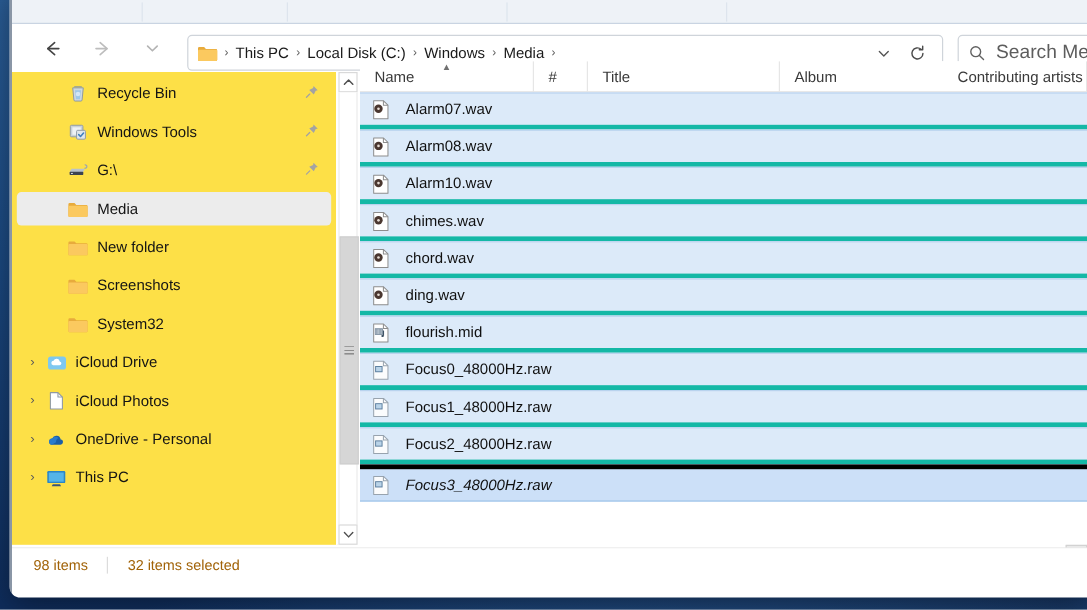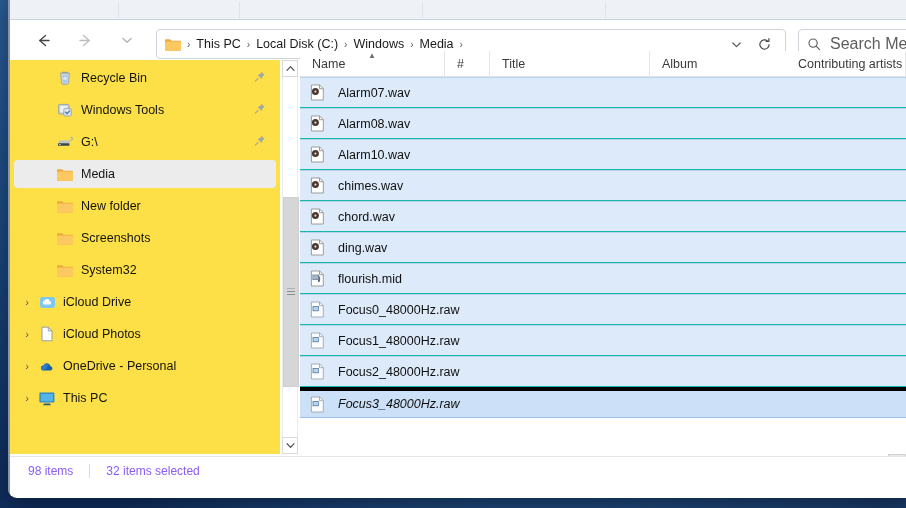--- a/index.html
+++ b/index.html
@@ -199,21 +199,21 @@
     height: 31px;
     margin: 0 0 0 0;
     display: flex; align-items: center;
     padding-left: 10px;
     font-size: 12.5px; color: #101010;
     background: #ffffff;
   }
   .file-row.selected {
     background: #dceaf9;
     border-top: 1px solid #b9d3ee;
-    border-bottom: 1px solid #14b8a6;
+    border-bottom: 4px solid #14b8a6;
   }
   .file-row.focused {
     background: #cce0f8;
     border-top: 4px solid #000000;
     border-bottom: 1px solid #9fc3e8;
     font-style: italic;
   }
   .file-icon { width: 20px; flex: none; margin-right: 8px; display: flex; align-items: center; }
   .file-name { white-space: nowrap; }
 
@@ -232,21 +232,21 @@
     background: repeating-linear-gradient(to bottom, #7d7d7d 0 1px, transparent 1px 3px);
   }
 
   
   .statusbar {
     position: absolute; left: 2px; bottom: 14px; width: 896px; height: 28px;
     background: #ffffff;
     border-top: 1px solid #e6e6e6;
     display: flex; align-items: center;
     padding-left: 18px;
-    font-size: 12px; color: #8b5cf6;
+    font-size: 12px; color: #a16207;
     border-bottom-left-radius: 9px;
   }
   .status-sep {
     width: 1px; height: 14px; background: #dcdcdc; margin: 0 16px;
   }
 </style>
 </head>
 <body>
 
 <div class="wallpaper-swoosh"></div>

